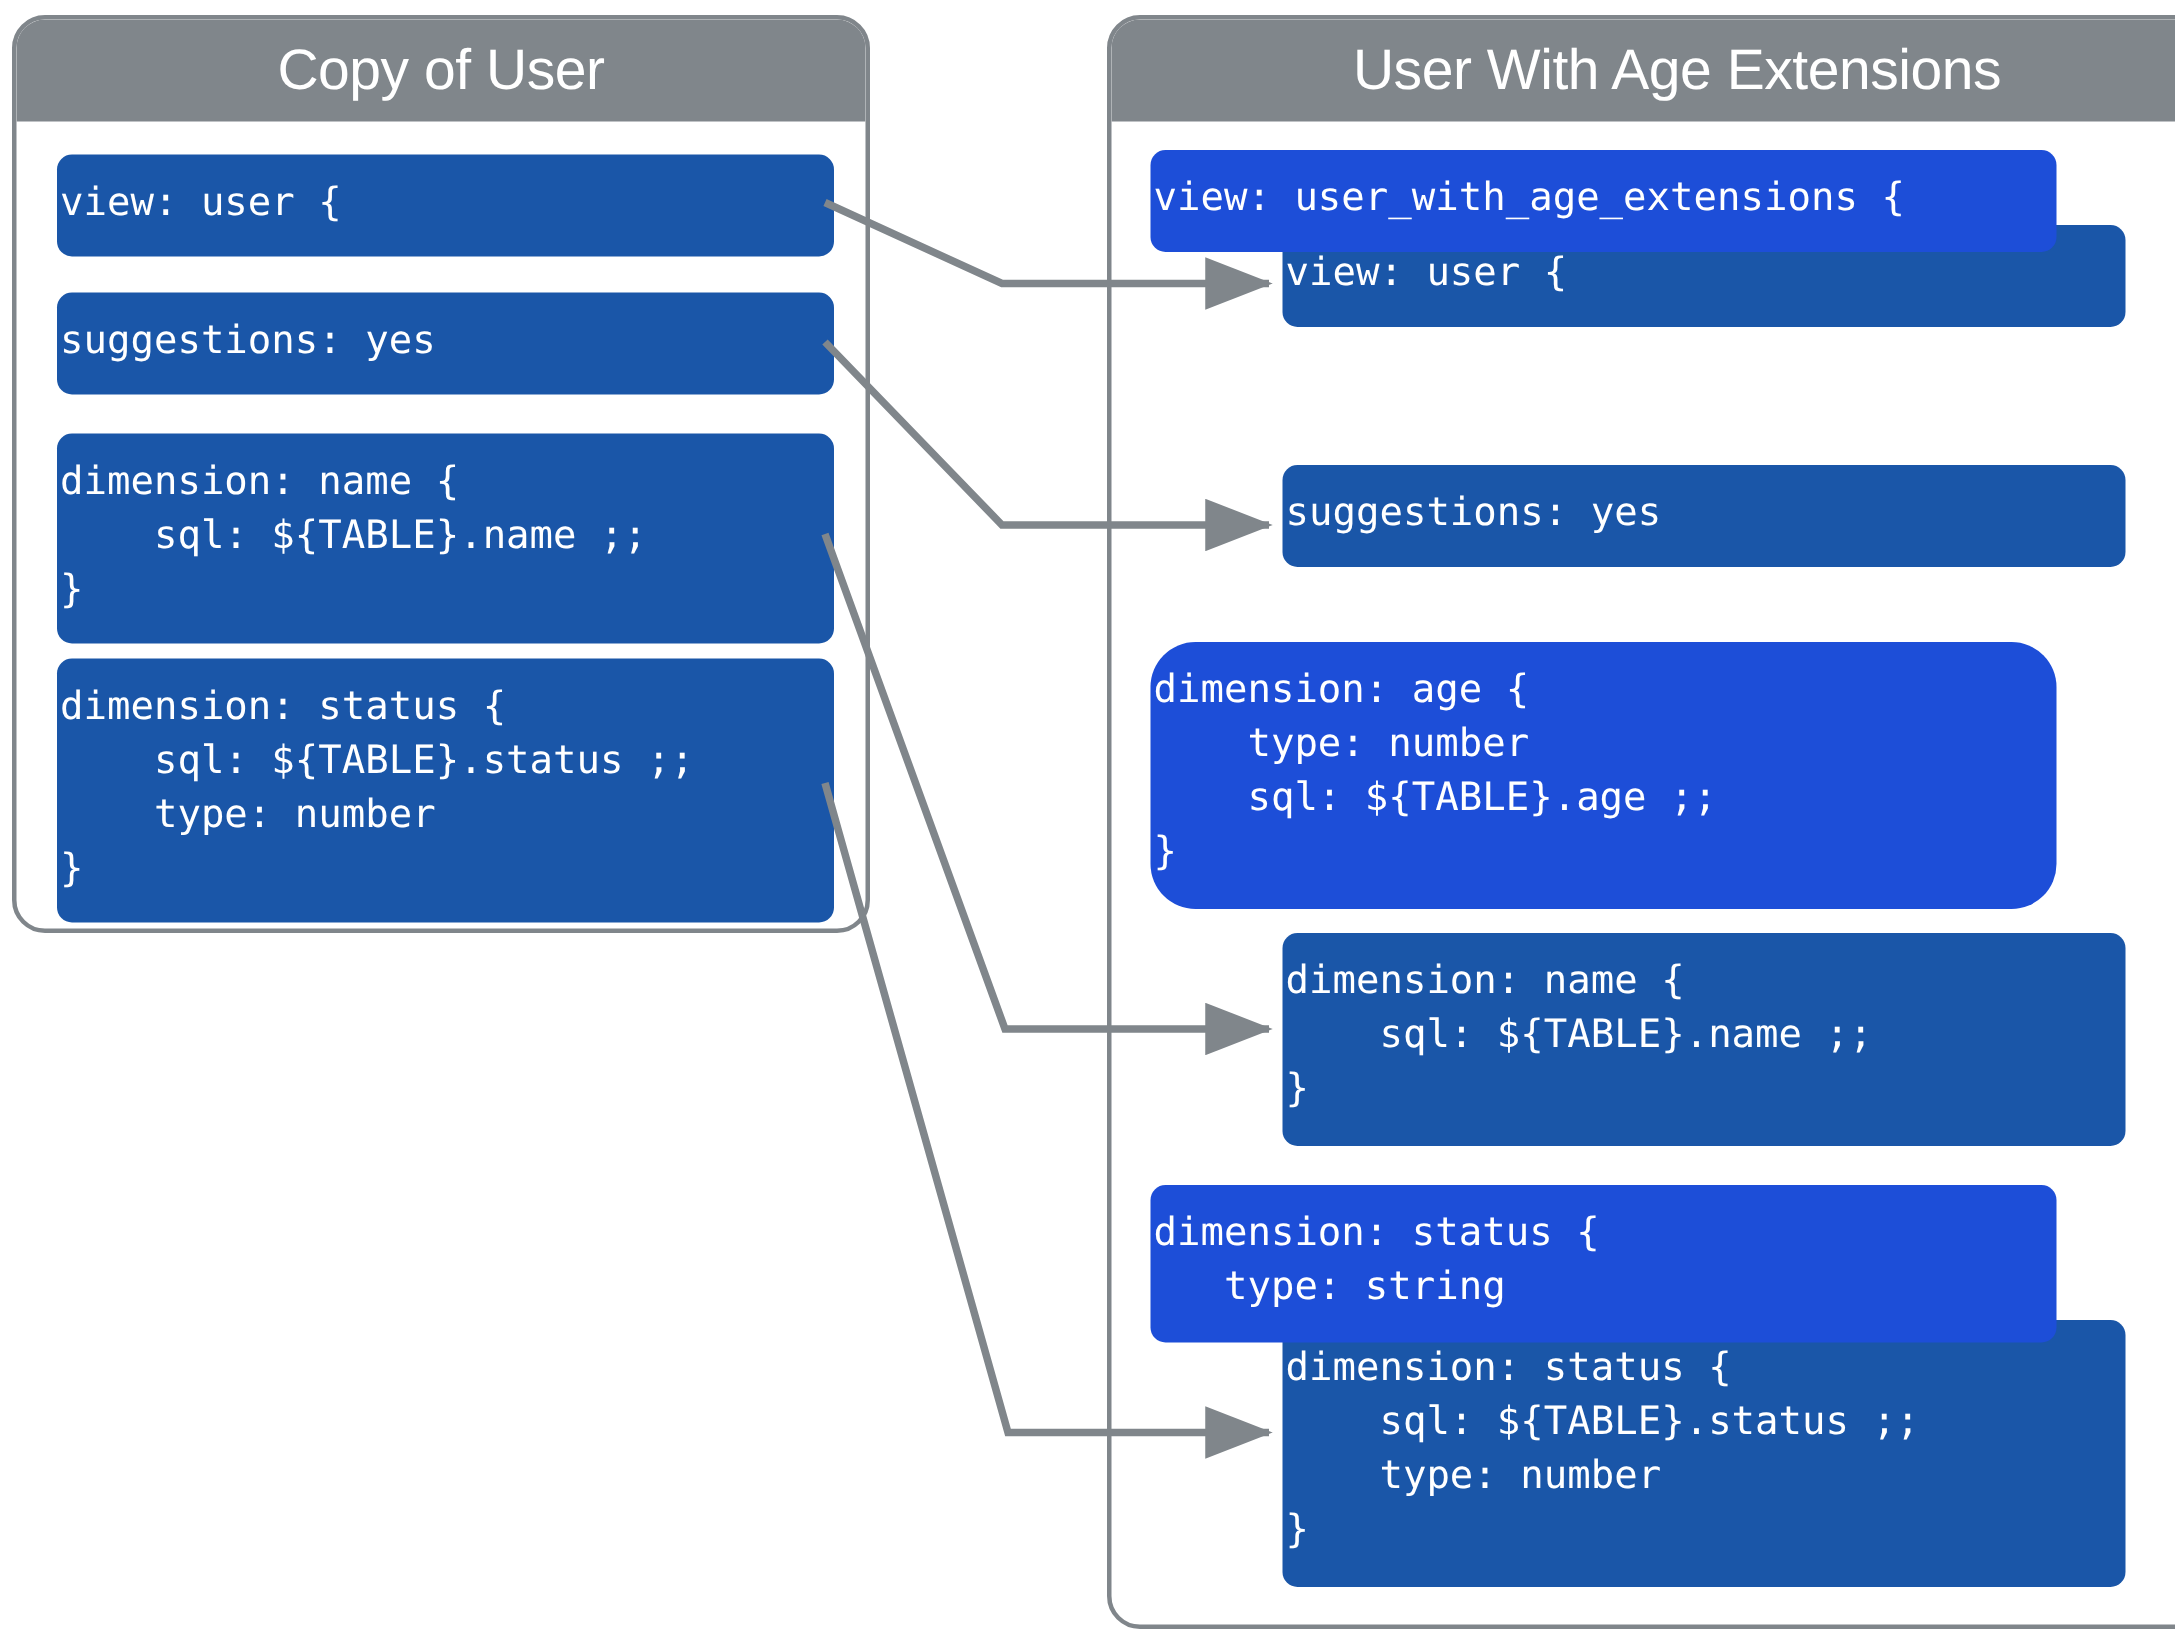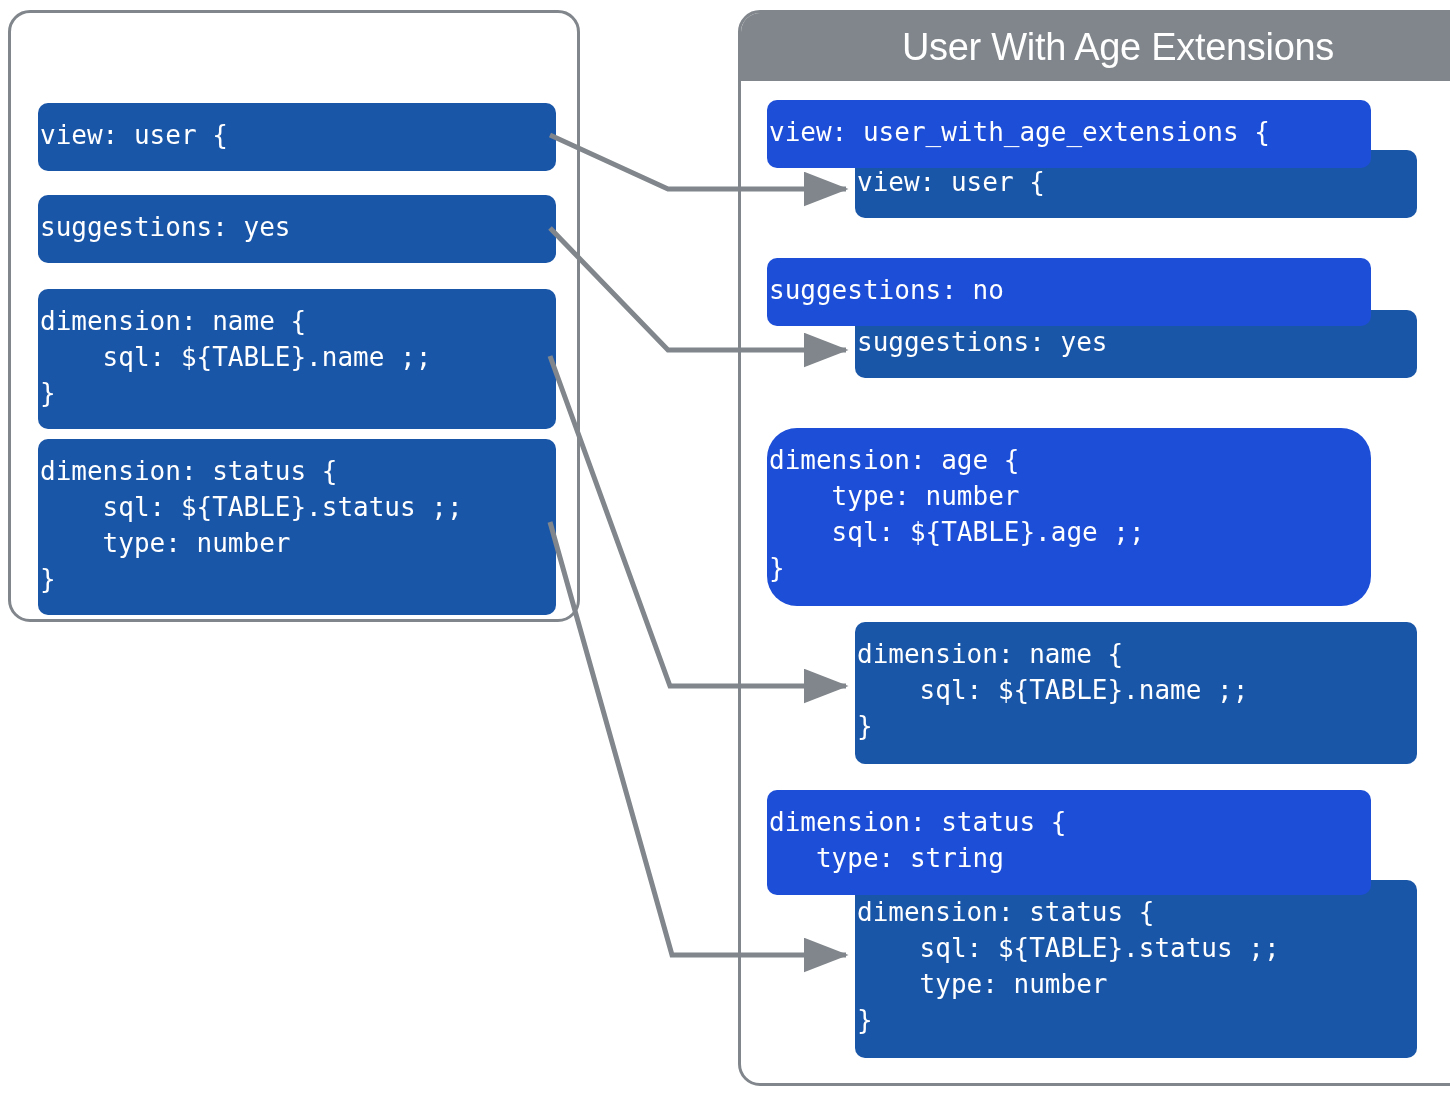--- a/index.html
+++ b/index.html
@@ -73,20 +73,23 @@
     height: 1096px;
     pointer-events: none;
   }
 </style>
 </head>
 <body>
 
 <div id="stage">
 
   <div class="panel" id="panel-left">
+    <div class="panel-header">
+      <span class="panel-title">Copy of User</span>
+    </div>
 
     <div class="code dark" style="left:27px; top:90px; width:518px; height:68px;">view: user {</div>
 
     <div class="code dark" style="left:27px; top:182px; width:518px; height:68px;">suggestions: yes</div>
 
     <div class="code dark" style="left:27px; top:276px; width:518px; height:140px;">dimension: name {
     sql: ${TABLE}.name ;;
 }</div>
 
     <div class="code dark" style="left:27px; top:426px; width:518px; height:176px;">dimension: status {
@@ -97,21 +100,20 @@
 
   <div class="panel" id="panel-right">
     <div class="panel-header">
       <span class="panel-title">User With Age Extensions</span>
     </div>
 
     <div class="code light" style="left:26px; top:87px; width:604px; height:68px; z-index:3;">view: user_with_age_extensions {</div>
 
     <div class="code dark" style="left:114px; top:137px; width:562px; height:68px; z-index:2;">view: user {</div>
 
-    <div class="code light" style="left:26px; top:245px; width:604px; height:68px; z-index:3;">suggestions: no</div>
 
     <div class="code dark" style="left:114px; top:297px; width:562px; height:68px; z-index:2;">suggestions: yes</div>
 
     <div class="code light" style="left:26px; top:415px; width:604px; height:178px; z-index:3;border-radius:30px;">dimension: age {
     type: number
     sql: ${TABLE}.age ;;
 }</div>
 
     <div class="code dark" style="left:114px; top:609px; width:562px; height:142px; z-index:2;">dimension: name {
     sql: ${TABLE}.name ;;

